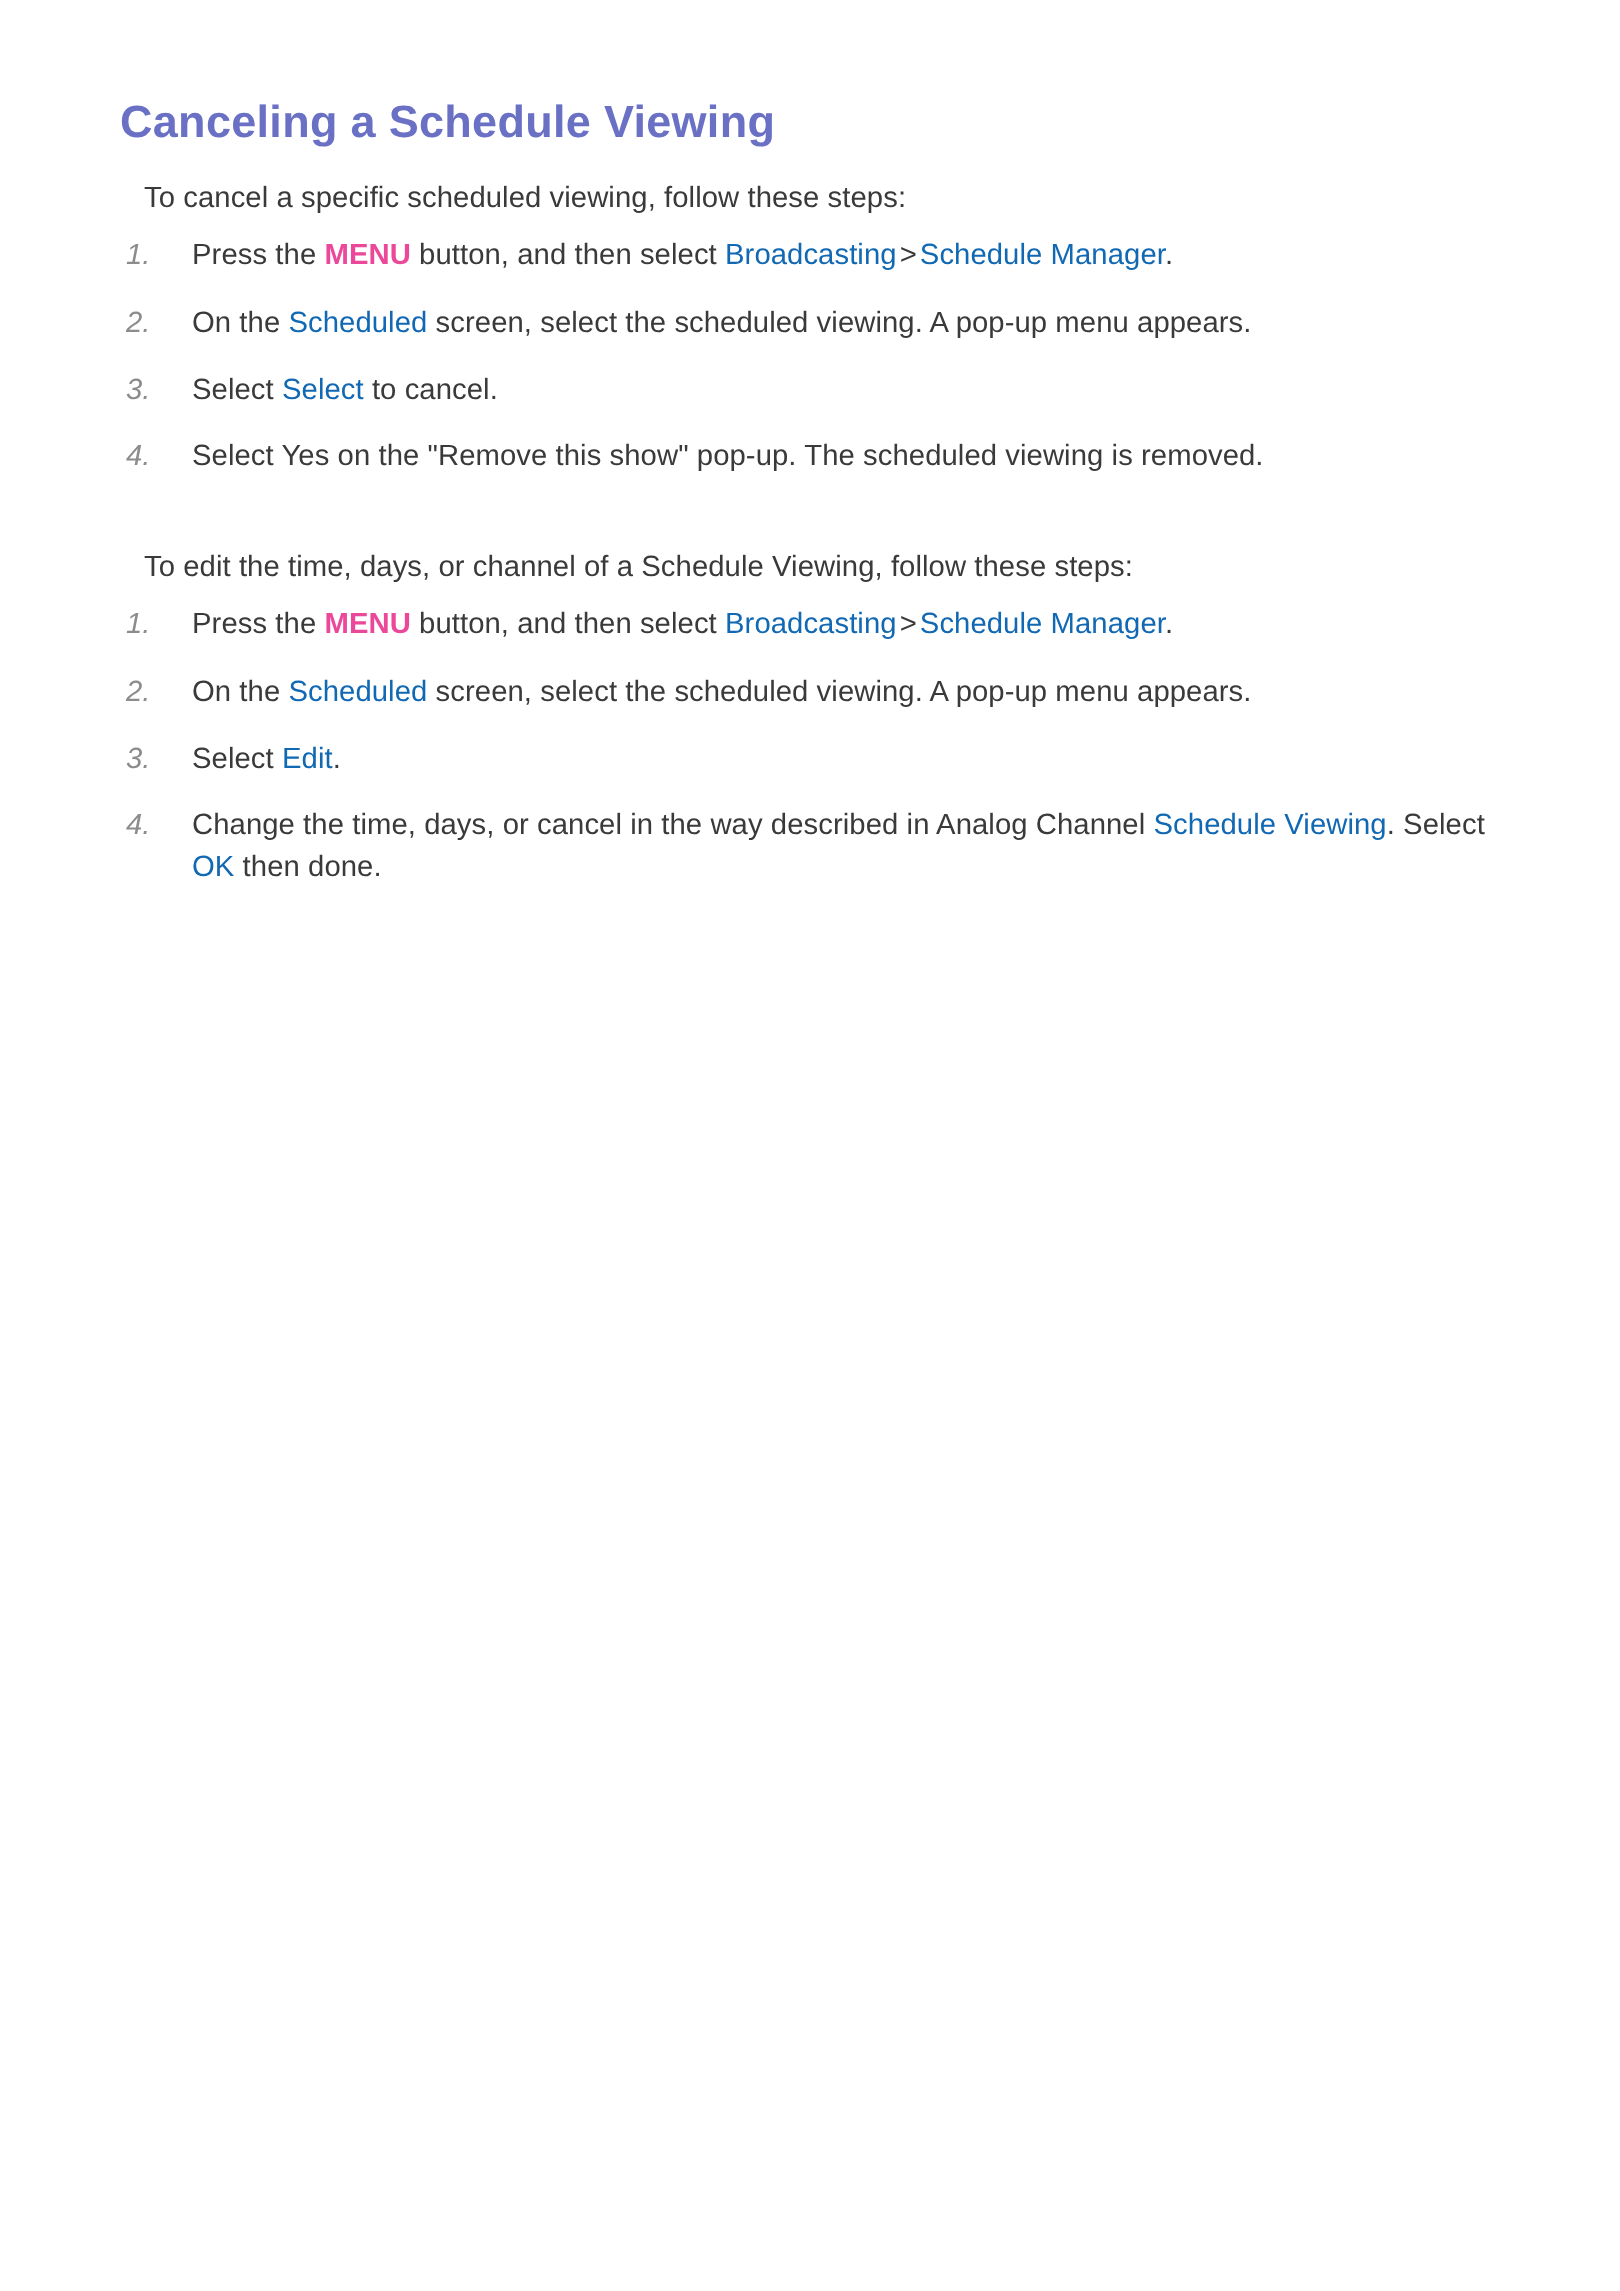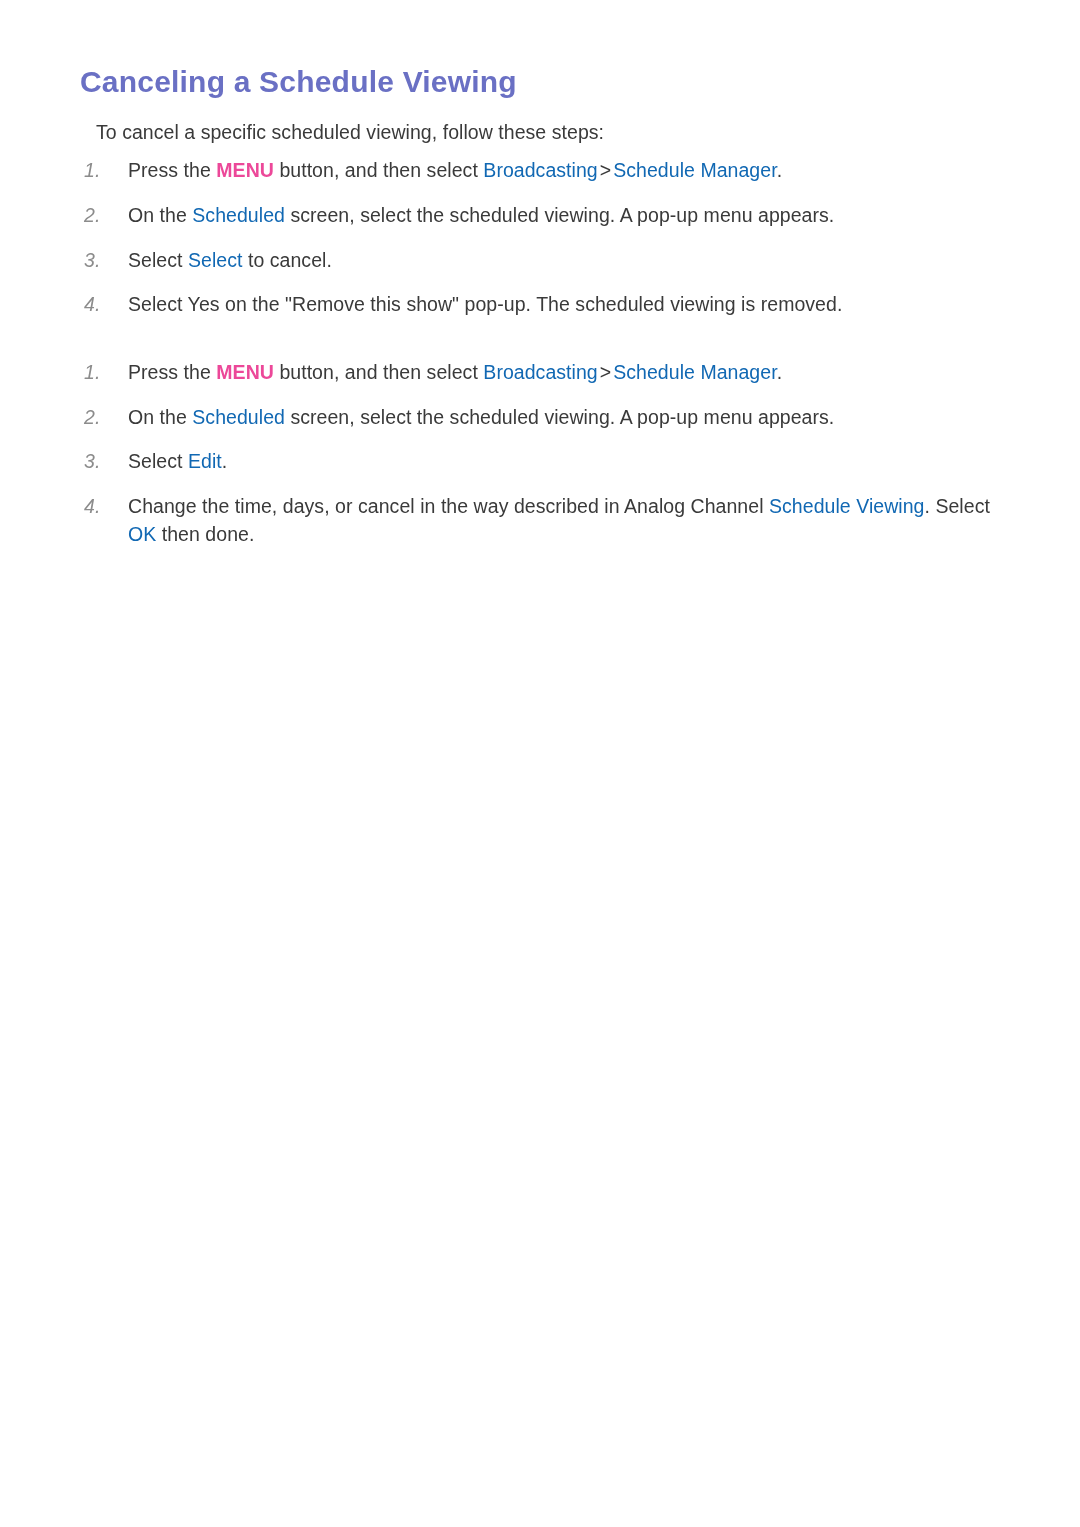--- a/index.html
+++ b/index.html
@@ -102,20 +102,21 @@
     <p class="intro">To cancel a specific scheduled viewing, follow these steps:</p>
     <ol class="steps">
         <li><span class="step-num">1.</span><span>Press the </span><span class="kw-menu">MENU</span><span> button, and then select </span><span class="kw-link">Broadcasting</span><span class="kw-sep">&gt;</span><span class="kw-link">Schedule Manager</span><span>.</span></li>
         <li><span class="step-num">2.</span><span>On the </span><span class="kw-link">Scheduled</span><span> screen, select the scheduled viewing. A pop-up menu appears.</span></li>
         <li><span class="step-num">3.</span><span>Select </span><span class="kw-link">Select</span><span> to cancel.</span></li>
         <li><span class="step-num">4.</span><span>Select Yes on the "Remove this show" pop-up. The scheduled viewing is removed.</span></li>
       </ol>
   </section>
 
   <section class="section section-editing">
+    <p class="intro">To edit the time, days, or channel of a Schedule Viewing, follow these steps:</p>
     <ol class="steps">
         <li><span class="step-num">1.</span><span>Press the </span><span class="kw-menu">MENU</span><span> button, and then select </span><span class="kw-link">Broadcasting</span><span class="kw-sep">&gt;</span><span class="kw-link">Schedule Manager</span><span>.</span></li>
         <li><span class="step-num">2.</span><span>On the </span><span class="kw-link">Scheduled</span><span> screen, select the scheduled viewing. A pop-up menu appears.</span></li>
         <li><span class="step-num">3.</span><span>Select </span><span class="kw-link">Edit</span><span>.</span></li>
         <li><span class="step-num">4.</span><span>Change the time, days, or cancel in the way described in Analog Channel </span><span class="kw-link">Schedule Viewing</span><span>. Select </span><span class="kw-link">OK</span><span> then done.</span></li>
       </ol>
   </section>
 
 </div>
 

